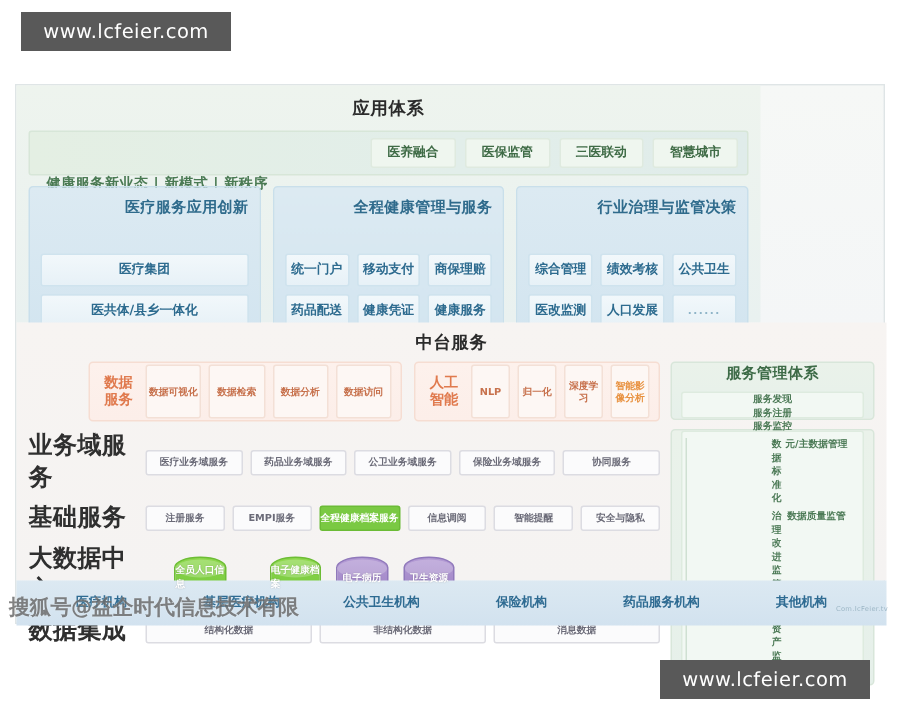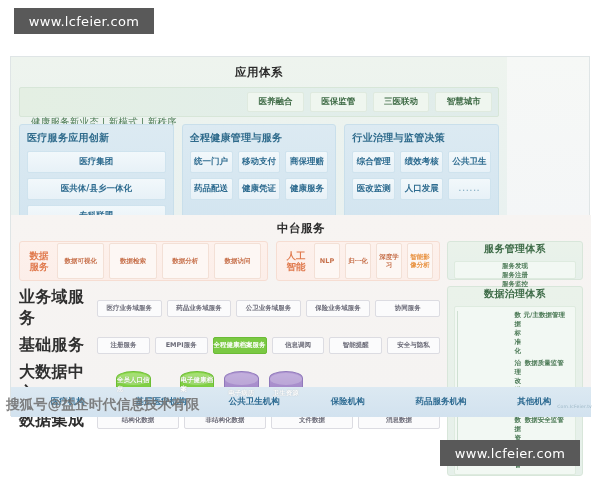--- a/index.html
+++ b/index.html
@@ -60,43 +60,43 @@
     display: flex; align-items: center; gap: 6px;
     margin-top: 7px;
     background: linear-gradient(90deg,#e4efe3 0%,#e2eeea 60%,#e0ecea 100%);
     border: 1px solid #d7e6d8;
     border-radius: 2px;
     padding: 5px 6px;
     height: 30px;
   }
   .newbiz-label {
     flex: 0 0 215px;
-    font-size: 9.5px; font-weight: normal; color: #4a7a53;
+    font-size: 9.5px; font-weight: bold; color: #4a7a53;
     letter-spacing: .2px; padding-left: 5px; margin-top: 40px;
   }
   .newbiz-chip {
     flex: 1 1 0; height: 20px;
     background: #eff6ef; border: 1px solid #dfeadf;
     border-radius: 2px;
     display: flex; align-items: center; justify-content: center;
     font-size: 8.5px; color: #3f6b46; font-weight: bold;
   }
 
   .app-cols { display: flex; gap: 8px; margin-top: 7px; }
   .app-col {
     flex: 1 1 0;
     background: linear-gradient(180deg,#dceaf2 0%,#d3e5f0 100%);
     border: 1px solid #c9dfeb;
     border-radius: 3px;
     padding: 6px 7px 7px 7px;
     height: 95px;
   }
   .app-col-title {
-    text-align: left; font-size: 10px; font-weight: bold;
-    color: #2f6b8c; letter-spacing: .3px; margin-bottom: 6px;
+    text-align: right; font-size: 10px; font-weight: bold;
+    color: #2f6b8c; letter-spacing: .3px; margin-bottom: 24px;
   }
   .app-grid { display: grid; gap: 5px; }
   .g2 { grid-template-columns: 1fr; }
   .g3 { grid-template-columns: 1fr 1fr 1fr; }
   .app-chip {
     height: 22px;
     background: linear-gradient(180deg,#f2f8fb 0%,#e7f1f7 100%);
     border: 1px solid #cfe3ee;
     border-radius: 2px;
     display: flex; align-items: center; justify-content: center;
@@ -111,21 +111,21 @@
     background: linear-gradient(180deg,#f7f4f2 0%,#f5f3f2 100%);
     padding: 5px 8px 0 8px;
   }
   #mid-title { margin-top: 1px; margin-bottom: 5px; }
 
   .mid-split { display: flex; gap: 7px; }
   .mid-left { flex: 0 0 421px; }
   .mid-right { flex: 1 1 0; }
 
   
-  .orange-row { display: flex; gap: 8px; }
+  .orange-row { display: flex; gap: 8px; margin-left: 40px; }
   .orange-box {
     background: linear-gradient(180deg,#fdf1ec 0%,#fceee9 100%);
     border: 1px solid #f6ddd2;
     border-radius: 3px;
     display: flex; align-items: center; gap: 5px;
     padding: 5px 6px;
     height: 40px;
   }
   .ob-data { flex: 1 1 0; }
   .ob-ai   { flex: 0 0 164px; }
@@ -168,21 +168,21 @@
   
   .cyl-row { display: flex; gap: 10px; margin-top: 4px; align-items: center; }
   .cyl {
     flex: 1 1 0; position: relative; height: 28px;
     border-radius: 50% / 26%;
     display: flex; align-items: center; justify-content: center;
     font-size: 6.5px; font-weight: bold; color: #ffffff;
     text-shadow: 0 0 1px rgba(0,0,0,.25);
   }
   .cyl.green  { background: linear-gradient(180deg,#8ed84e 0%,#72c63a 100%); border:1px solid #6dbd35;margin-left:19px; }
-  .cyl.purple { background: linear-gradient(180deg,#b39ad4 0%,#9d82c4 100%); border:1px solid #9079bb;align-items:flex-end; }
+  .cyl.purple { background: linear-gradient(180deg,#b39ad4 0%,#9d82c4 100%); border:1px solid #9079bb; }
   .cyl::after {
     content:""; position:absolute; left:0; right:0; top:1px; height:12px;
     border-radius: 50%;
     background: rgba(255,255,255,.22);
   }
   .cyl span { position: relative; z-index: 2; }
 
   
   .gov-panel {
     background: linear-gradient(180deg,#eaf2ea 0%,#e6f0ea 100%);
@@ -347,40 +347,38 @@
                   <span>卫生资源</span>
                 </div>
             </div>
           </div>
 
           <div class="svc-row">
             <div class="svc-label">数据集成</div>
             <div class="svc-chips">
               <div class="svc-chip">结构化数据</div>
               <div class="svc-chip">非结构化数据</div>
-              <div class="svc-chip">文件数据</div>
               <div class="svc-chip">消息数据</div>
             </div>
           </div>
 
         </div>
 
         <div class="mid-right">
 
           <div class="gov-panel">
             <div class="gov-title">服务管理体系</div>
             <div class="gov-inline">
               <span>服务发现</span>
               <span>服务注册</span>
               <span>服务监控</span>
             </div>
           </div>
 
           <div class="gov-panel">
-            <div class="gov-title">数据治理体系</div>
             <div class="gov-grid">
               <div class="cell">数据标准化</div>
               <div class="gov-div"></div>
               <div class="cell">元/主数据管理</div>
               <div class="cell">治理改进监管</div>
               <div class="cell">数据质量监管</div>
               <div class="cell">数据资产监管</div>
               <div class="cell">数据安全监管</div>
             </div>
           </div>

